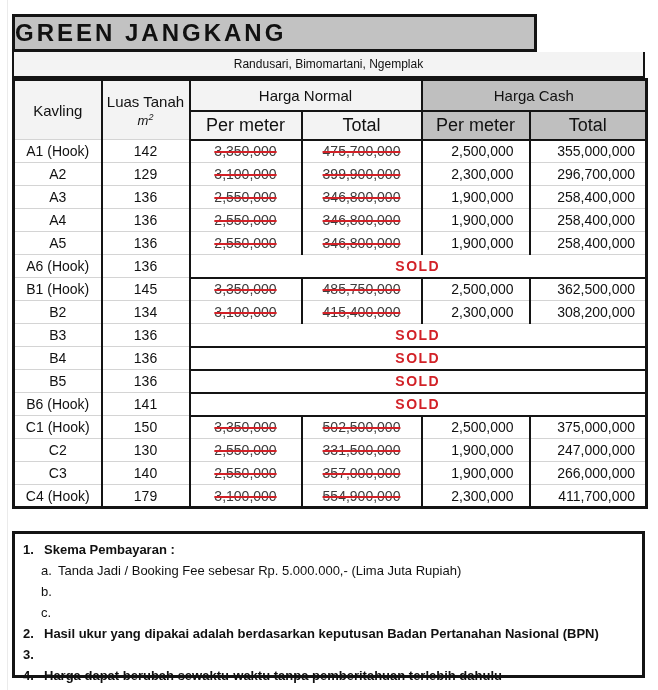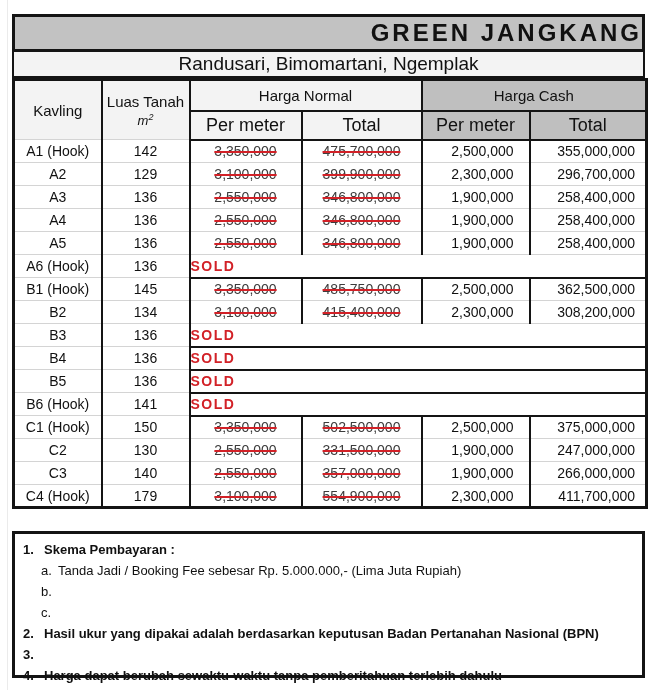--- a/index.html
+++ b/index.html
@@ -14,31 +14,31 @@
   }
   *{box-sizing:border-box;}
   html,body{margin:0;padding:0;}
   body{
     width:658px;height:690px;background:#ffffff;overflow:hidden;position:relative;
     font-family:"Liberation Sans",sans-serif;color:#111;
   }
   .edge-line{position:absolute;left:7px;top:0;width:1px;height:690px;background:#ebebeb;}
 
   .title-box{
-    position:absolute;left:12px;top:14px;width:633px;height:38px;
+    position:absolute;left:12px;top:14px;width:525px;height:38px;
     background:var(--title-bg);border:3px solid var(--dark);
-    display:flex;align-items:center;justify-content:flex-end;
+    display:flex;align-items:center;justify-content:flex-start;
   }
   .title-box span{font-size:24px;font-weight:bold;letter-spacing:3px;}
   .subtitle-box{
     position:absolute;left:12px;top:52px;width:633px;height:26px;
     background:var(--panel-bg);border:2px solid var(--dark);border-top:0;
     display:flex;align-items:center;justify-content:center;
   }
-  .subtitle-box span{font-size:19px;}
+  .subtitle-box span{font-size:12px;}
 
   table.price-table{
     position:absolute;left:12px;top:78px;width:633px;
     border-collapse:collapse;table-layout:fixed;
     border:3px solid var(--dark);
   }
   .price-table th,.price-table td{
     border-left:2px solid var(--dark);border-right:2px solid var(--dark);
     padding:0;overflow:hidden;white-space:nowrap;
   }
@@ -58,21 +58,21 @@
   td.price{text-align:center;}
   td.c-per{text-align:right;padding-right:15px;}
   td.c-total{text-align:right;padding-right:10px;}
   td.strike{
     color:var(--strike-text);
     text-decoration:line-through;
     text-decoration-color:var(--red);
     text-decoration-thickness:2px;
   }
   td.sold{
-    color:var(--red);font-weight:bold;letter-spacing:1.5px;
+    text-align:center;color:var(--red);font-weight:bold;letter-spacing:1.5px;
     font-size:14px;border-top:2px solid var(--dark);border-bottom:2px solid var(--dark);
   }
   tr.group-start td.price{border-top:2px solid var(--dark);}
 
   .notes-box{
     position:absolute;left:12px;top:531px;width:633px;height:147px;
     border:3px solid var(--dark);background:#fff;padding:5px 8px 4px 5px;
   }
   .note-line{display:flex;line-height:21px;font-size:13px;}
   .note-line.bold{font-weight:bold;}

